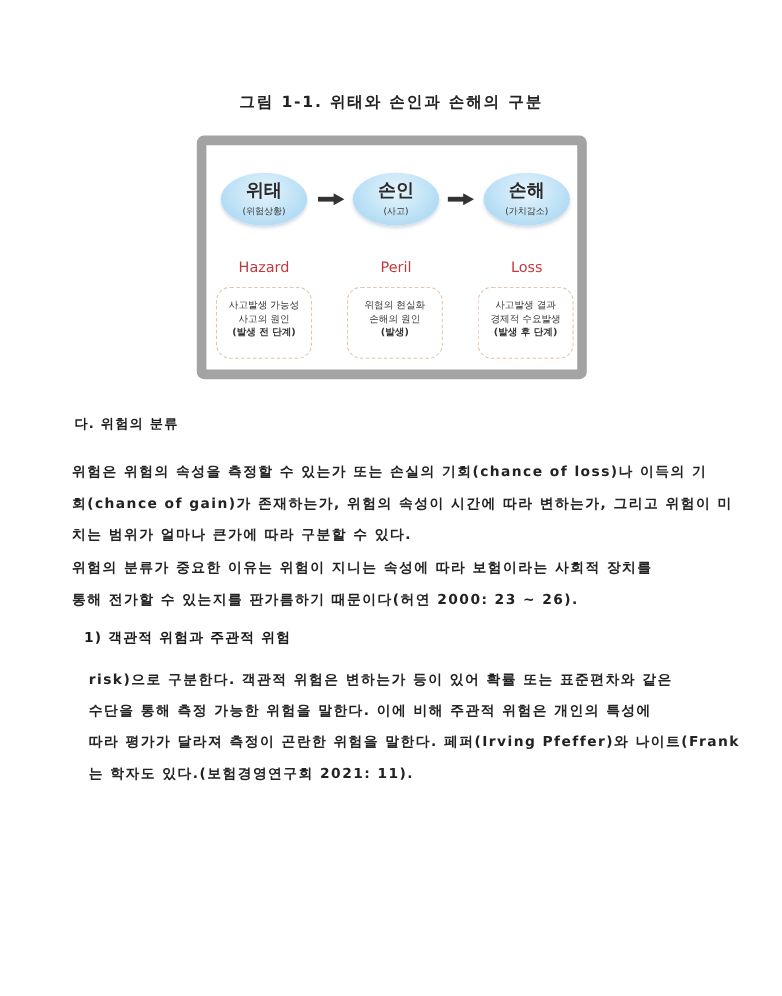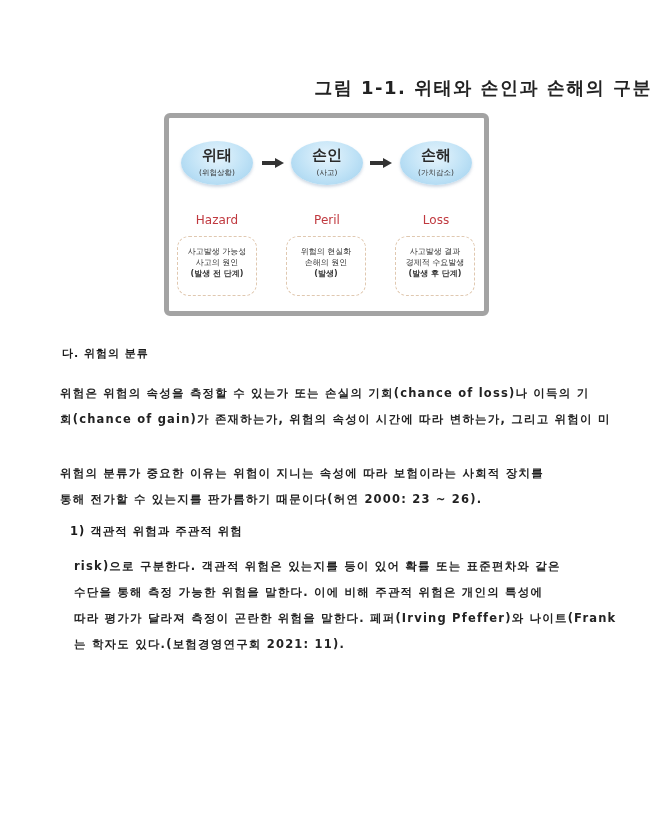--- a/index.html
+++ b/index.html
@@ -1,26 +1,26 @@
 <!DOCTYPE html>
 <html><head>
 <meta charset="utf-8">
 <style>
   html, body { margin: 0; padding: 0; }
   body {
     width: 652px; height: 830px; background: #ffffff; position: relative;
     font-family: "DejaVu Sans", sans-serif; color: #1a1a1a; overflow: hidden;
   }
   .fig-title {
-    position: absolute; top: 76px; left: 0; width: 652px; text-align: right;
-    font-size: 18px; font-weight: bold; letter-spacing: 1.5px; color: #222;
+    position: absolute; top: 76px; left: 0; width: 652px; text-align: center;
+    font-size: 13px; font-weight: bold; letter-spacing: 1.5px; color: #222;
   }
   .figure {
     position: absolute; left: 164px; top: 113px; width: 325px; height: 203px;
-    background: #ffffff; border: 5px solid #a3a3a3; border-radius: 6px;
+    background: #ffffff; border: 8px solid #a3a3a3; border-radius: 6px;
     box-sizing: border-box;
   }
   .node {
     position: absolute; top: 23px; width: 72px; height: 44px; border-radius: 50%;
     background: radial-gradient(ellipse at 50% 35%, #e6f4fc 0%, #bfe2f6 55%, #9fd0ee 100%);
     box-shadow: 0 2px 3px rgba(120,150,180,0.35);
     text-align: center;
   }
   .node .main { display:block; font-size: 15px; font-weight: bold; color: #2a2a2a; margin-top: 6px; line-height: 17px; }
   .node .sub { display:block; font-size: 7.5px; color: #333; line-height: 10px; margin-top: 4px; }
@@ -97,27 +97,28 @@
     <span class="l">손해의 원인</span>
     <span class="b">(발생)</span>
   </div>
 </div>
 
 <div class="section-title">다. 위험의 분류</div>
 
 <div class="para" style="left:60px; top:380px; width:540px;">
   <span class="line">  위험은 위험의 속성을 측정할 수 있는가 또는 손실의 기회(chance of loss)나 이득의 기</span>
   <span class="line">회(chance of gain)가 존재하는가, 위험의 속성이 시간에 따라 변하는가, 그리고 위험이 미</span>
+  <span class="line">치는 범위가 얼마나 큰가에 따라 구분할 수 있다.</span>
 </div>
 
 <div class="para" style="left:60px; top:460px; width:540px;">
   <span class="line">  위험의 분류가 중요한 이유는 위험이 지니는 속성에 따라 보험이라는 사회적 장치를</span>
   <span class="line">통해 전가할 수 있는지를 판가름하기 때문이다(허연 2000: 23 ~ 26).</span>
 </div>
 
 <div class="sub-title">1) 객관적 위험과 주관적 위험</div>
 
 <div class="para" style="left:74px; top:553px; width:530px;">
-  <span class="line">risk)으로 구분한다. 객관적 위험은 있는지를 등이 있어 확률 또는 표준편차와 같은</span>
+  <span class="line">risk)으로 구분한다. 객관적 위험은 변하는가 등이 있어 확률 또는 표준편차와 같은</span>
   <span class="line">수단을 통해 측정 가능한 위험을 말한다. 이에 비해 주관적 위험은 개인의 특성에</span>
   <span class="line">따라 평가가 달라져 측정이 곤란한 위험을 말한다. 페퍼(Irving Pfeffer)와 나이트(Frank</span>
   <span class="line">는 학자도 있다.(보험경영연구회 2021: 11).</span>
 </div>
 
 </body></html>

